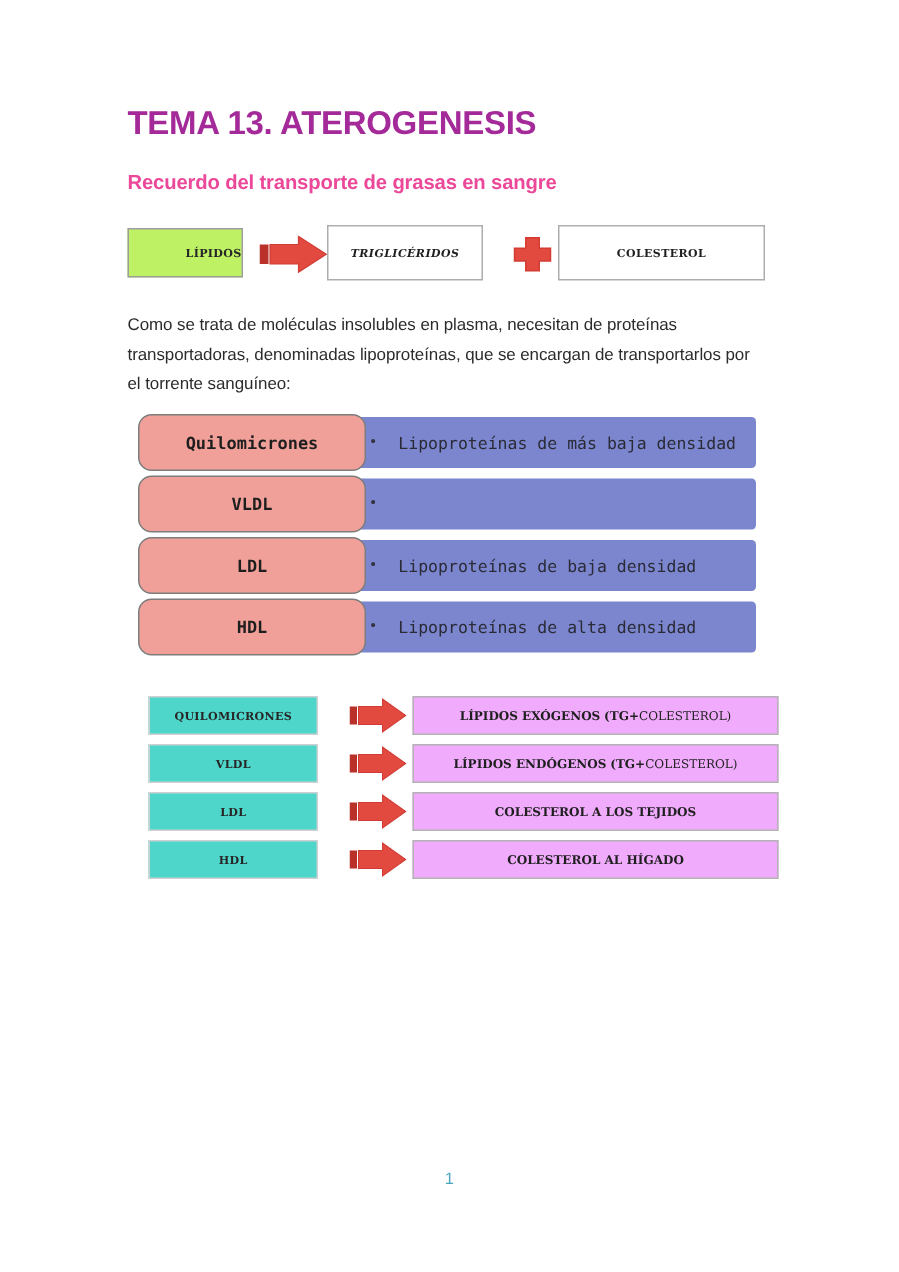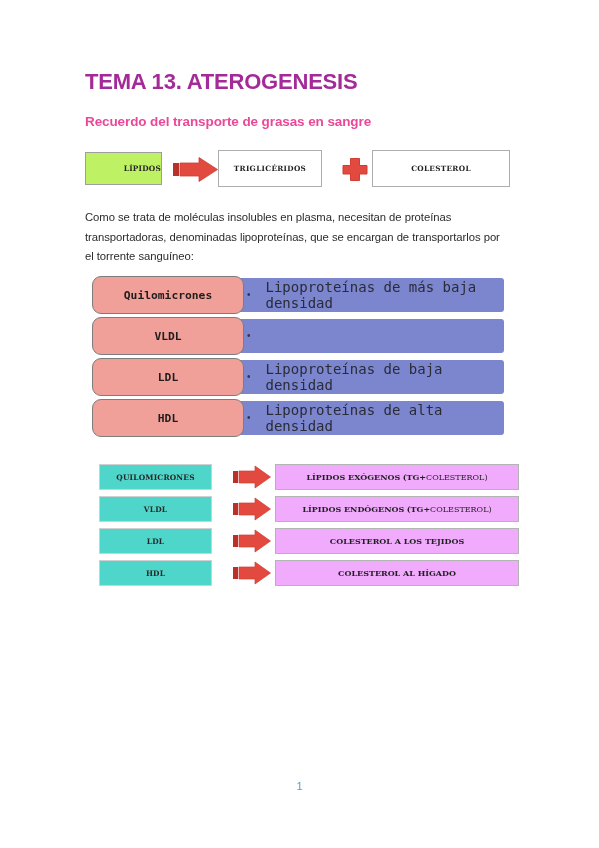--- a/index.html
+++ b/index.html
@@ -110,21 +110,21 @@
     padding-left: 14px;
   }
   .lp-blue .bullet {
     font-size: 10px;
     color: #33343f;
     margin-right: 1px;
     line-height: 1;
   }
   .lp-blue .txt {
     font-family: "DejaVu Sans Mono", monospace;
-    font-size: 14px;
+    font-size: 11px;
     color: #2a2b36;
     letter-spacing: 0px;
     padding-left: 14px;
   }
   .lp-pink {
     position: absolute;
     left: 0;
     top: 0;
     width: 152px;
     height: 38px;
@@ -208,21 +208,21 @@
       <span>LÍPIDOS</span>
     </div>
 
     <span class="arrow" style="left:88px; top:7px;">
       <svg width="45" height="25" viewBox="0 0 45 25">
         <path d="M0,6 L6,6 L6,19 L0,19 Z" fill="#b93129"></path>
         <path d="M7,6 L26,6 L26,0.5 L44.5,12.5 L26,24.5 L26,19 L7,19 Z" fill="#e24a40" stroke="#cf3d34" stroke-width="0.8"></path>
       </svg>
     </span>
 
-    <div class="box-white" style="left:133px; top:0px; width:104px; height:37px; font-size:7.3px; letter-spacing:0.3px;">
+    <div class="box-white" style="left:133px; top:0px; width:104px; height:37px; font-size:7.3px; letter-spacing:0.3px;font-style:italic;">
       <span>TRIGLICÉRIDOS</span>
     </div>
 
     <span class="plus-icon" style="left:256px; top:7px;">
       <svg width="28" height="25" viewBox="0 0 28 25">
         <path d="M9.5,1.5 L18.5,1.5 L18.5,8.5 L26,8.5 L26,17 L18.5,17 L18.5,23.5 L9.5,23.5 L9.5,17 L2,17 L2,8.5 L9.5,8.5 Z" fill="#e24a40" stroke="#d23c32" stroke-width="1"></path>
       </svg>
     </span>
 
     <div class="box-white" style="left:287px; top:0px; width:138px; height:37px; font-size:7.3px; letter-spacing:0.3px;">

